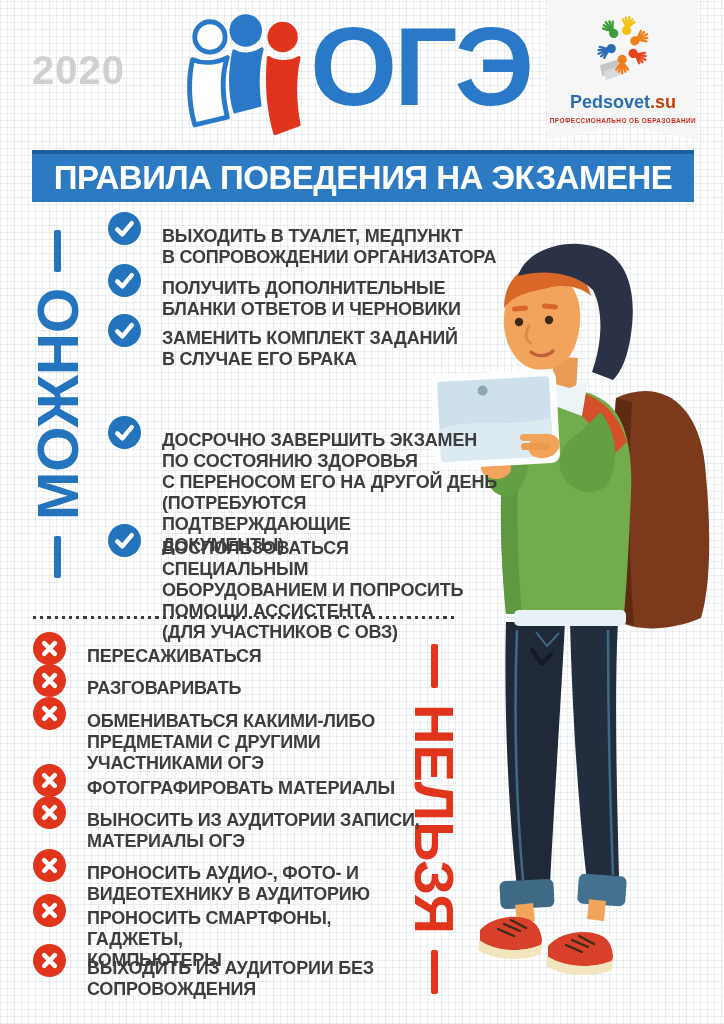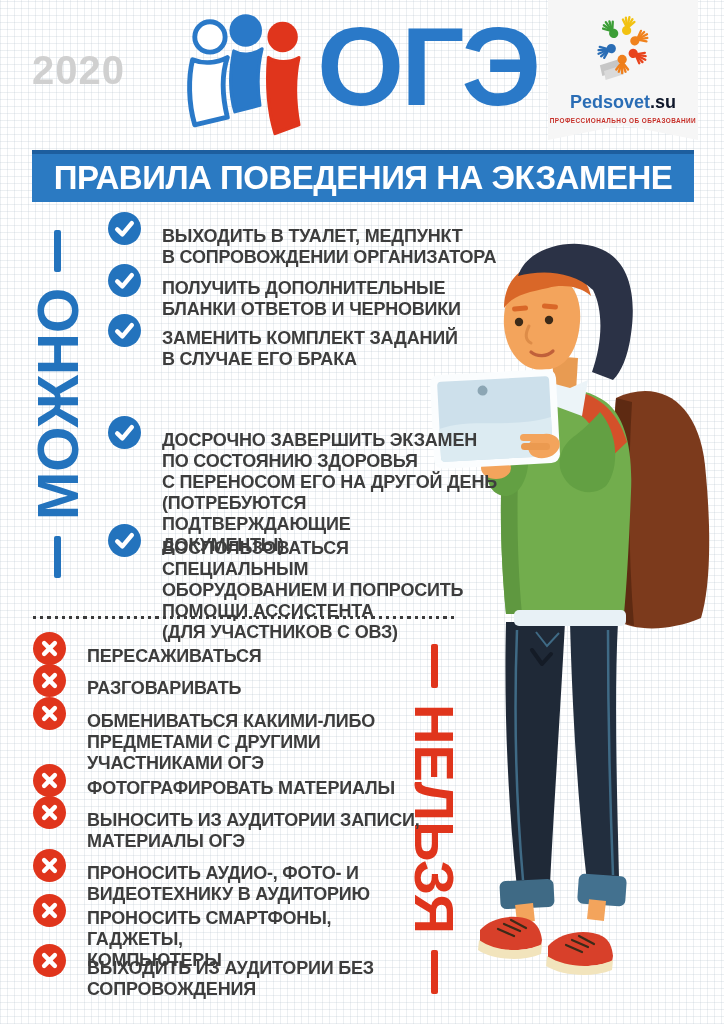--- a/index.html
+++ b/index.html
@@ -11,34 +11,34 @@
       repeating-linear-gradient(90deg, rgba(186,198,208,0.28) 0 1px, transparent 1px 7px);
   }
   
   .year{
     position:absolute;left:32px;top:50px;font-size:40px;font-weight:bold;
     color:#d0d0d0;letter-spacing:1px;line-height:1;
   }
   .oge-logo{position:absolute;left:183px;top:12px;width:132px;height:128px;}
   .oge-word{
     position:absolute;left:310px;top:8px;font-size:112px;font-weight:bold;
-    color:#2a79c8;letter-spacing:-3px;line-height:1.05;margin-left:7px;
+    color:#2a79c8;letter-spacing:-3px;line-height:1.05;
   }
   .ribbon{
     position:absolute;left:548px;top:0;width:150px;height:140px;background:#f6f6f6;
     clip-path:polygon(0 0,100% 0,100% 100%,50% calc(100% - 15px),0 100%);
     filter:drop-shadow(0 3px 3px rgba(110,110,110,0.25));
   }
   .hands{position:absolute;left:39px;top:14px;width:72px;height:76px;}
   .partner-name{
     position:absolute;left:0;top:92px;width:150px;text-align:center;
     font-size:18px;font-weight:bold;letter-spacing:0;
   }
   .partner-name .main{color:#2a6db5;}
-  .partner-name .suffix{color:#0f172a;}
+  .partner-name .suffix{color:#c2410c;}
   .partner-tagline{
     position:absolute;left:0;top:117px;width:150px;text-align:center;
     font-size:6.4px;font-weight:bold;color:#c62f28;letter-spacing:0.45px;
   }
   .banner{
     position:absolute;left:32px;top:150px;width:662px;height:48px;
     background:#2b7ac2;border-top:4px solid #1d5e9e;
     display:flex;align-items:center;justify-content:center;text-align:center;
   }
   .banner-title{

